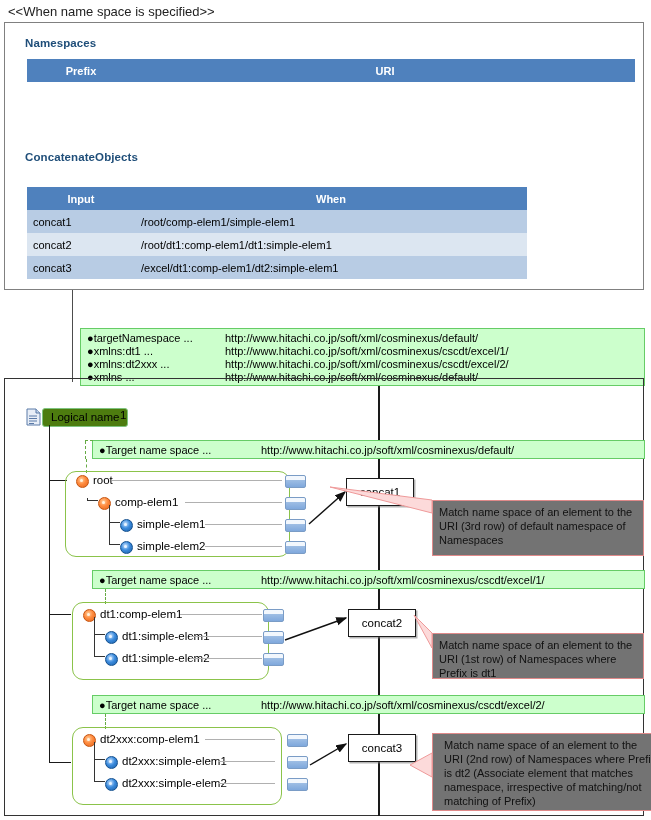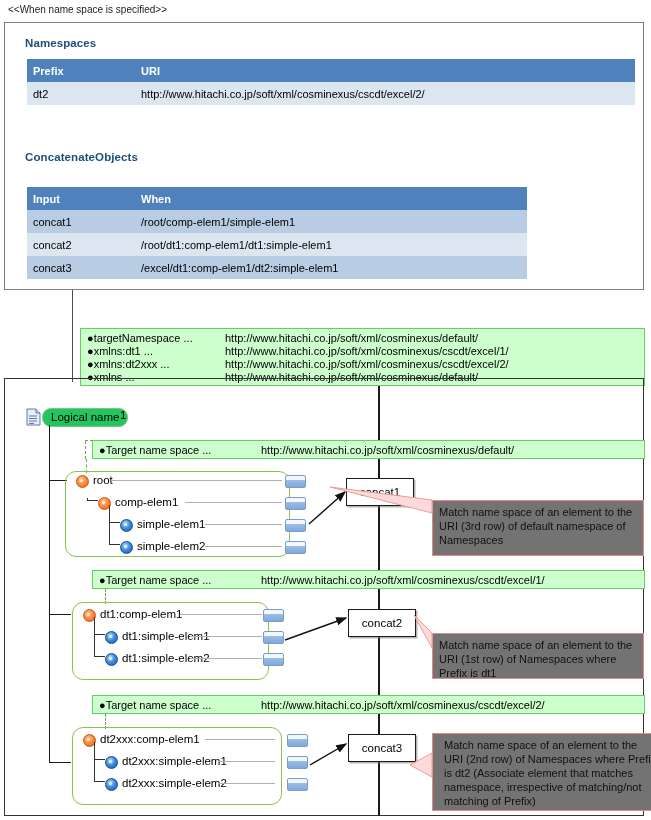--- a/index.html
+++ b/index.html
@@ -5,37 +5,37 @@
   html,body{margin:0;padding:0;}
   body{
     width:651px;height:820px;position:relative;
     background:#ffffff;
     font-family:"Liberation Sans","DejaVu Sans",sans-serif;
     font-size:11px;color:#000;overflow:hidden;
   }
   .abs{position:absolute;}
 
   
-  #caption{left:8px;top:4px;font-size:10px;color:#222;white-space:nowrap;}
+  #caption{left:8px;top:4px;font-size:13px;color:#222;white-space:nowrap;}
 
   
   #top-panel{
     left:4px;top:22px;width:640px;height:268px;
     border:1px solid #808080;background:#fff;box-sizing:border-box;
   }
   .tbl-title{
     position:absolute;font-weight:bold;font-size:11.5px;color:#1f4e79;
     letter-spacing:.1px;white-space:nowrap;
   }
   table.dtbl{
     position:absolute;border-collapse:collapse;table-layout:fixed;
     font-size:11px;
   }
   table.dtbl th{
-    background:#4f81bd;color:#ffffff;font-weight:bold;text-align:left;
+    background:#4f81bd;color:#ffffff;font-weight:bold;text-align:center;
     padding:3px 6px;height:17px;border:0;white-space:nowrap;
   }
   table.dtbl td{
     padding:3px 6px;height:17px;border:0;white-space:nowrap;color:#000;
   }
   table.dtbl tr.r-odd td{background:#b8cce4;}
   table.dtbl tr.r-even td{background:#dce6f1;}
 
   
   #conn-v{left:72px;top:290px;width:1px;height:92px;background:#4d4d4d;}
@@ -55,21 +55,21 @@
   #low-panel{
     left:4px;top:378px;width:640px;height:438px;
     border:1px solid #333;border-top:1px solid #333;background:transparent;
     box-sizing:border-box;
   }
 
   
   #doc-icon{left:26px;top:408px;width:15px;height:18px;}
   #logical-pill{
     left:42px;top:408px;height:17px;padding:0 8px;line-height:17px;
-    border:1px solid #7fc47f;border-radius:9px;background:#22c55e;
+    border:1px solid #7fc47f;border-radius:3px;background:#4d7c0f;
     font-size:11.5px;white-space:nowrap;
   }
   #logical-num{left:120px;top:409px;font-size:11.5px;}
 
   
   .blk{background:#1a1a1a;}
   #trunk{left:49px;top:425px;width:1.4px;height:338px;}
   #br1{left:49px;top:480px;width:18px;height:1.4px;}
   #br2{left:49px;top:614px;width:22px;height:1.4px;}
   #br3{left:49px;top:762px;width:22px;height:1.4px;}
@@ -155,24 +155,20 @@
         <col style="width:108px">
         <col style="width:500px">
       </colgroup>
     <thead>
       <tr>
         <th>Prefix</th>
         <th>URI</th>
       </tr>
     </thead>
     <tbody>
-      <tr class="r-even">
-        <td>dt2</td>
-        <td>http://www.hitachi.co.jp/soft/xml/cosminexus/cscdt/excel/2/</td>
-      </tr>
     </tbody>
   </table>
 
   <div class="tbl-title" style="left:20px;top:128px;">ConcatenateObjects</div>
 
   <table class="dtbl" id="tbl-co" style="left:22px;top:164px;width:500px;">
     <colgroup>
         <col style="width:108px">
         <col style="width:392px">
       </colgroup>

